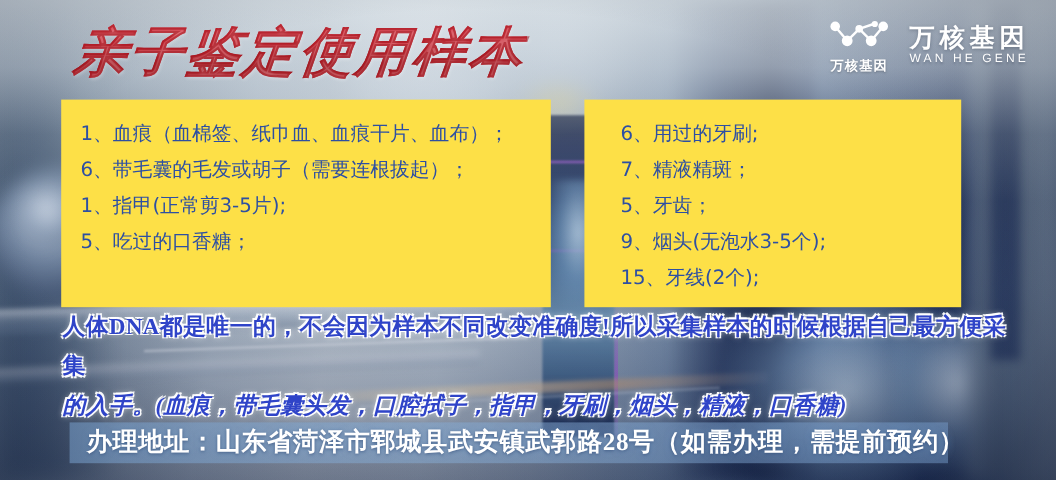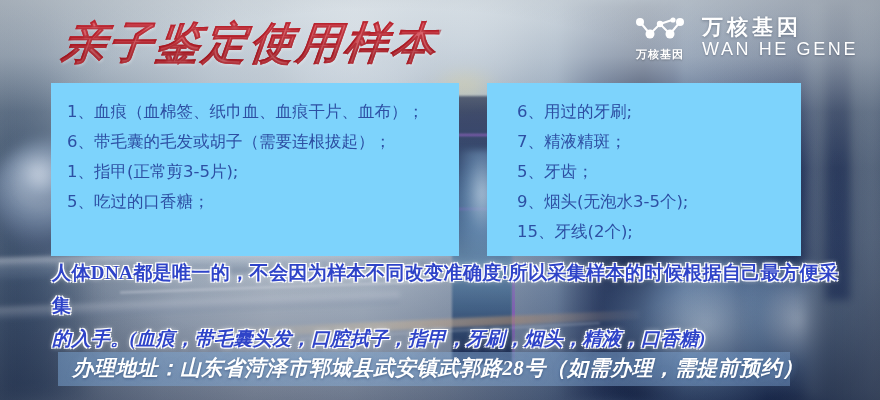--- a/index.html
+++ b/index.html
@@ -202,21 +202,21 @@
   .logo-word-cn {
     color: #ffffff;
     font-size: 21px;
     font-weight: 700;
     letter-spacing: 4px;
     line-height: 1.12;
     text-shadow: 0 1px 3px rgba(30,40,60,.35);
   }
   .logo-word-en {
     color: #ffffff;
-    font-size: 18px;
+    font-size: 10px;
     letter-spacing: 2.6px;
     line-height: 1.3;
     text-shadow: 0 1px 2px rgba(30,40,60,.3);
   }
 
   
   .title {
     position: absolute;
     left: 62px; top: 14px;
     z-index: 6;
@@ -231,21 +231,21 @@
     color: transparent;
     -webkit-text-stroke: 0.4px rgba(160,20,30,.55);
     text-shadow: 1px 2px 3px rgba(255,255,255,.30);
     transform: skewX(-6deg);
     white-space: nowrap;
   }
 
   
   .panel {
     position: absolute;
-    background: #7dd3fc;
+    background: #fde047;
     z-index: 5;
     box-sizing: border-box;
     padding: 14px 16px 12px 16px;
   }
   .panel-left  { left: 51px;  top: 83px; width: 408px; height: 173px; }
   .panel-right { left: 487px; top: 83px; width: 314px; height: 173px; }
 
   .list { list-style: none; margin: 0; padding: 0; }
   .list li {
     color: #2d4fa3;
@@ -295,21 +295,20 @@
     text-align: center;
     z-index: 6;
     font-family: "Liberation Serif", "DejaVu Serif", serif;
     font-size: 21px;
     font-weight: 700;
     line-height: 36px;
     color: #ffffff;
     letter-spacing: .5px;
     text-shadow: 0 1px 3px rgba(25,45,90,.55), 0 0 6px rgba(120,170,220,.5);
     white-space: nowrap;
-    font-style: italic;
   }
 </style>
 </head>
 <body>
 
 <div id="poster">
 
   <div class="bg-layer bg-base"></div>
   <div class="bg-blob-left"></div>
   <div class="bg-blob-lens"></div>

